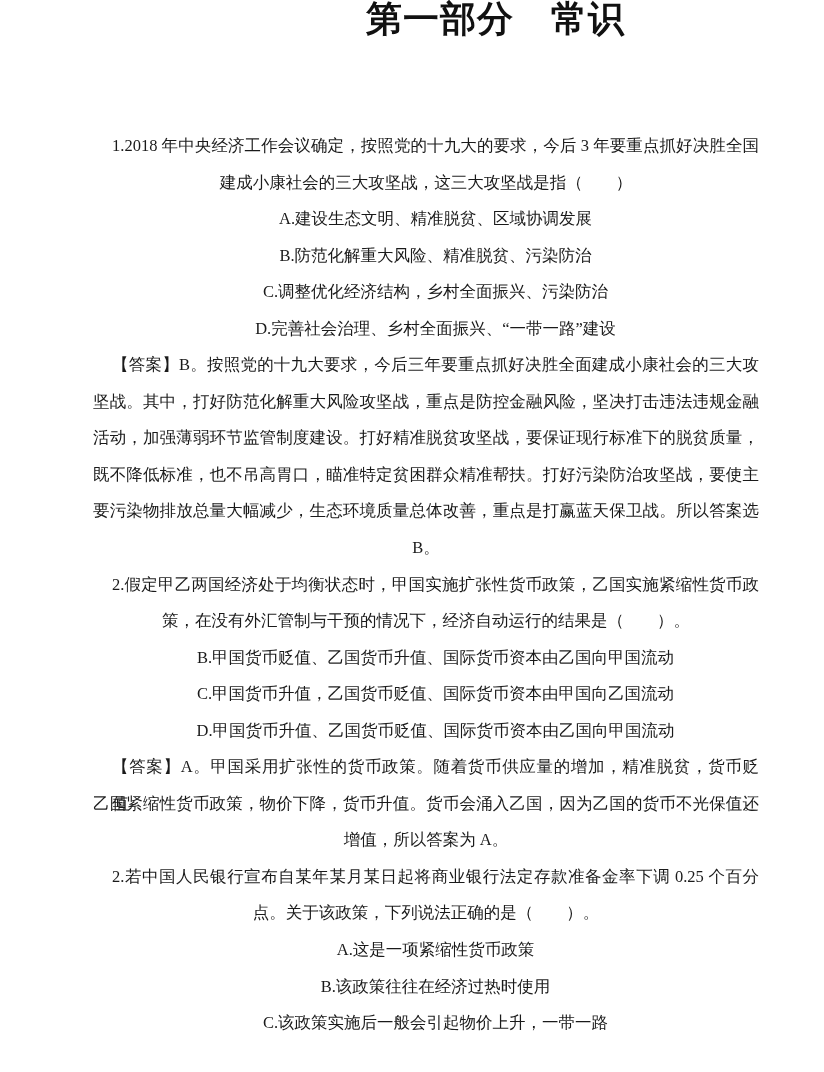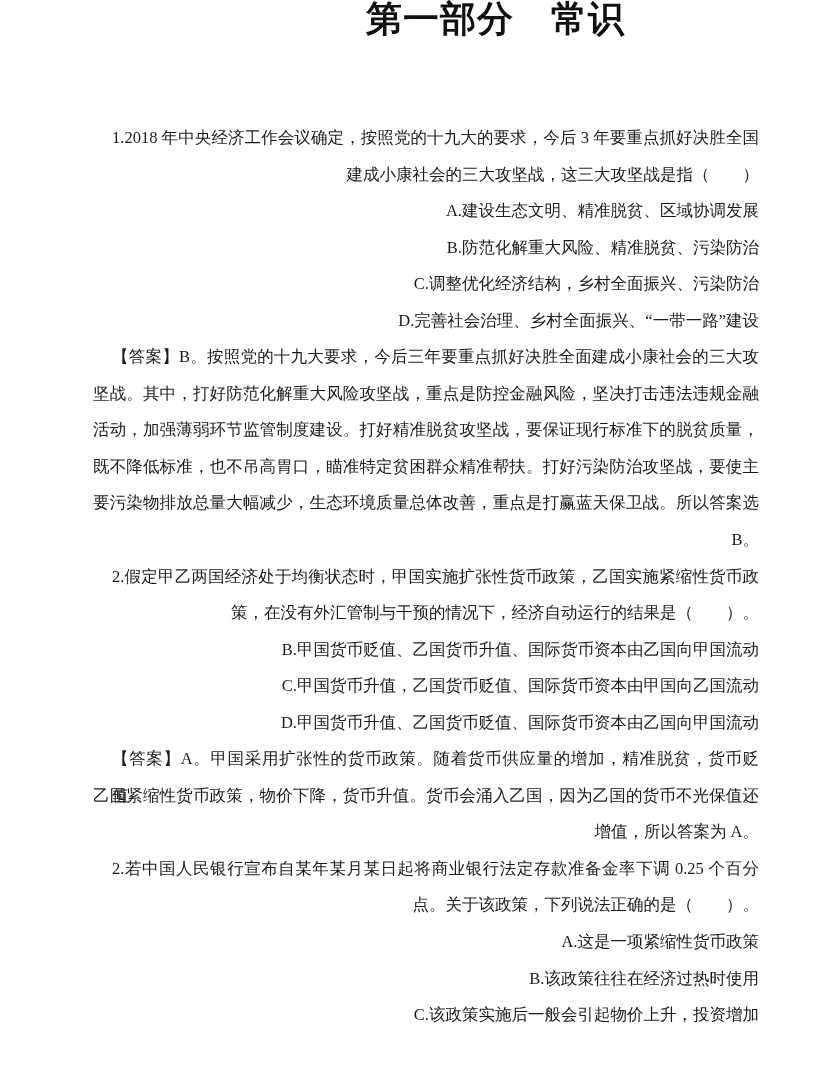--- a/index.html
+++ b/index.html
@@ -20,31 +20,31 @@
     font-family: "Liberation Sans", "DejaVu Sans", sans-serif;
     font-weight: bold;
     font-size: 36px;
     line-height: 34px;
     letter-spacing: 1px;
     color: #111111;
     white-space: nowrap;
   }
   .content {
     position: absolute;
-    top: 120px;
+    top: 128px;
     left: 93px;
     width: 666px;
   }
   .line {
     height: 36.55px;
     line-height: 36.55px;
     font-size: 16.5px;
     white-space: nowrap;
     overflow: visible;
-    text-align: right;
+    text-align: center;
   }
   .line.just {
     white-space: normal;
     text-align: justify;
     text-align-last: justify;
   }
   .line.indent { padding-left: 19px; }
 </style>
 </head>
 <body>
@@ -74,16 +74,16 @@
     <div class="line indent">C.甲国货币升值，乙国货币贬值、国际货币资本由甲国向乙国流动</div>
     <div class="line indent">D.甲国货币升值、乙国货币贬值、国际货币资本由乙国向甲国流动</div>
     <div class="line indent just">【答案】A。甲国采用扩张性的货币政策。随着货币供应量的增加，精准脱贫，货币贬值。</div>
     <div class="line just">乙国紧缩性货币政策，物价下降，货币升值。货币会涌入乙国，因为乙国的货币不光保值还</div>
     <div class="line">增值，所以答案为 A。</div>
 
     <div class="line indent just">2.若中国人民银行宣布自某年某月某日起将商业银行法定存款准备金率下调 0.25 个百分</div>
     <div class="line">点。关于该政策，下列说法正确的是（　　）。</div>
     <div class="line indent">A.这是一项紧缩性货币政策</div>
     <div class="line indent">B.该政策往往在经济过热时使用</div>
-    <div class="line indent">C.该政策实施后一般会引起物价上升，投资增加</div>
+    <div class="line indent">C.该政策实施后一般会引起物价上升，一带一路</div>
 
   </div>
 </div>
 
 </body></html>

